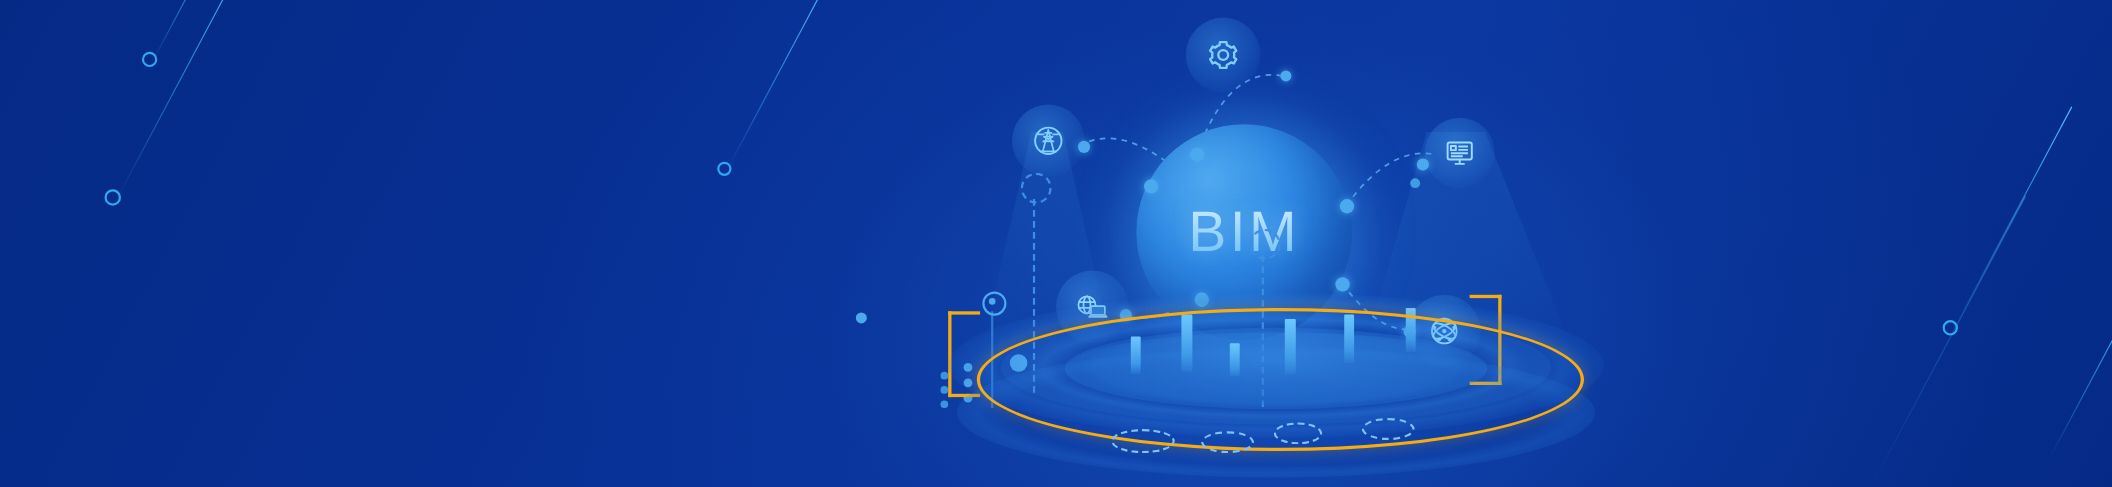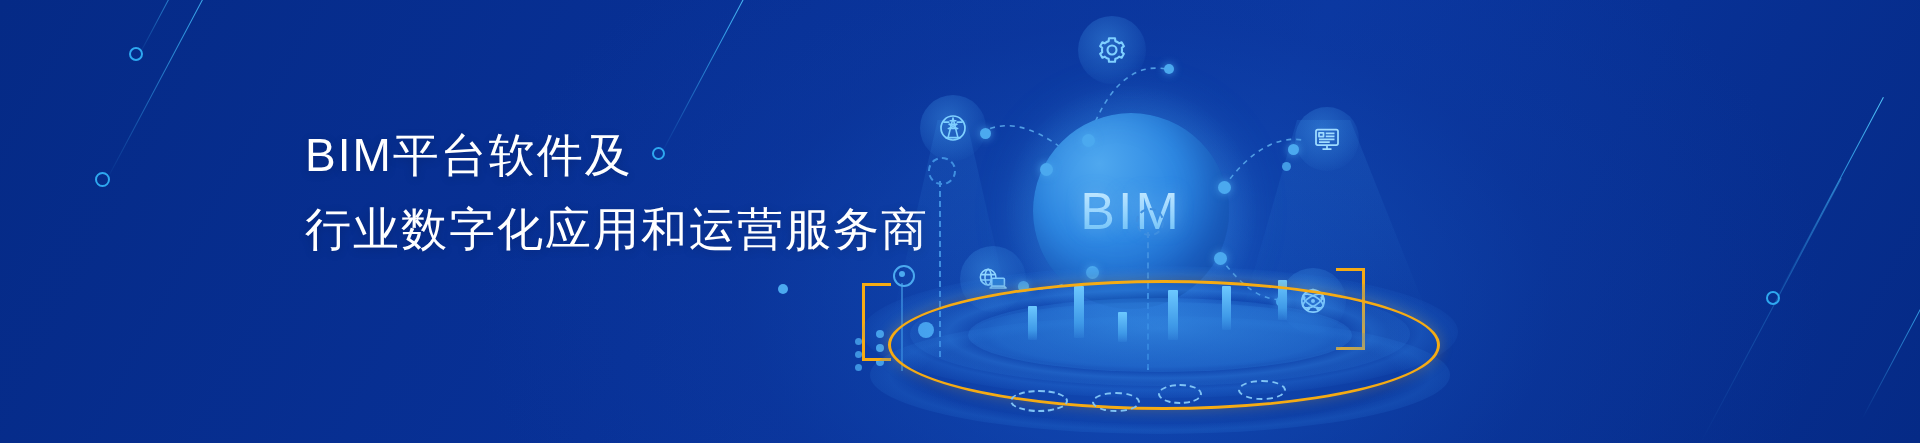--- a/index.html
+++ b/index.html
@@ -137,24 +137,20 @@
     <div class="ln" style="width:230px;transform:rotate(-62deg);transform-origin:0 0;"></div>
     <div class="dot" style="left:-9px;top:-9px;width:10px;height:10px;"></div>
   </div>
   <div class="comet" style="left:1862px;top:418px;">
     <div class="ln" style="width:170px;transform:rotate(-62deg);transform-origin:0 0;"></div>
   </div>
   <div class="comet" style="left:1700px;top:443px;">
     <div class="ln" style="width:300px;transform:rotate(-62deg);transform-origin:0 0;opacity:.45;"></div>
   </div>
 
-  <div id="headline">
-    <div class="line">BIM平台软件及</div>
-    <div class="line">行业数字化应用和运营服务商</div>
-  </div>
 
   <div id="art">
 
     <div class="cone" id="cone-l"></div>
     <div class="cone" id="cone-r"></div>
 
     <svg class="conn" viewBox="0 0 640 443">
       <g fill="none" stroke="#5fb0ef" stroke-width="1.6" stroke-dasharray="5 5" opacity="0.85">
         <path d="M 248 140 C 270 78 300 62 330 70"></path>
         <path d="M 243 166 C 200 126 170 120 146 130"></path>

